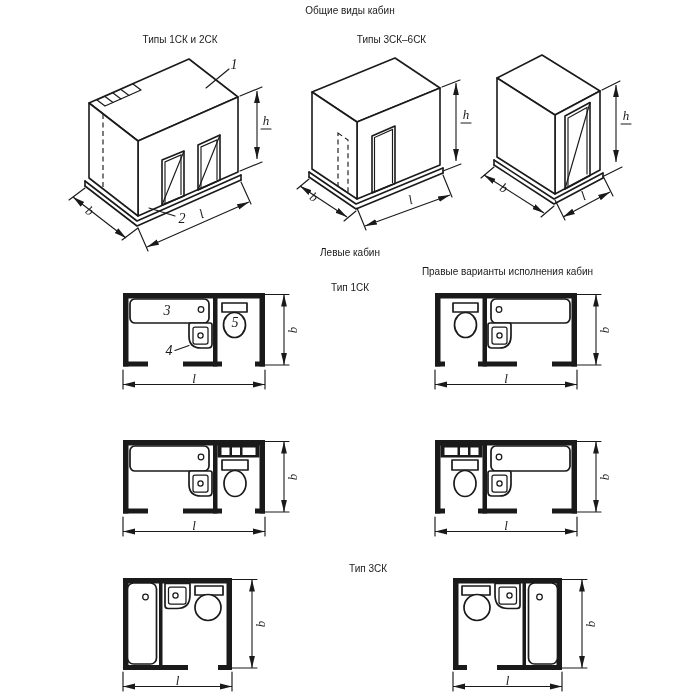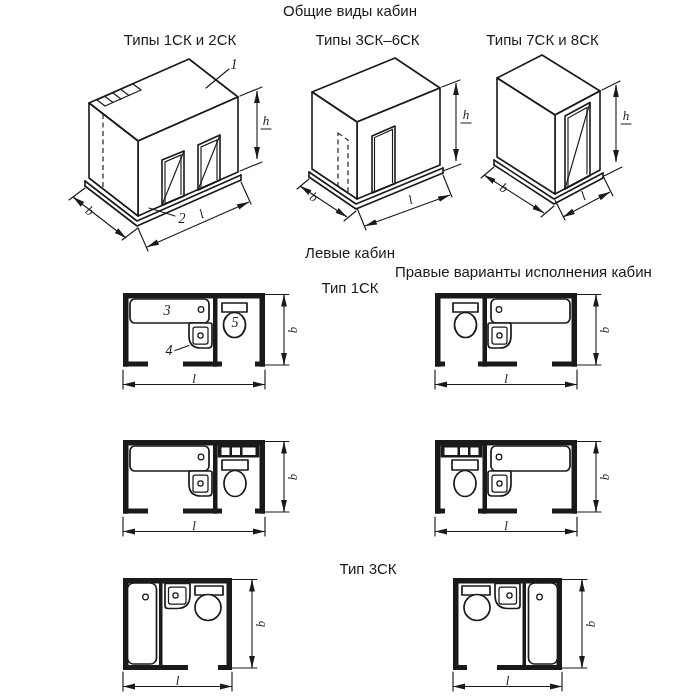--- a/index.html
+++ b/index.html
@@ -1,18 +1,18 @@
 <!DOCTYPE html>
 <html><head>
 <meta charset="utf-8">
 <style>
   html,body{margin:0;padding:0;background:#fff;}
   .canvas{position:relative;width:700px;height:700px;background:#ffffff;overflow:hidden;
           font-family:"Liberation Sans",sans-serif;color:#1a1a1a;}
-  .lbl{position:absolute;font-size:15px;line-height:15px;color:#1a1a1a;text-align:center;white-space:nowrap;}
+  .lbl{position:absolute;font-size:10px;line-height:15px;color:#1a1a1a;text-align:center;white-space:nowrap;}
   svg{position:absolute;overflow:visible;}
   .face{fill:#ffffff;stroke:#1a1a1a;stroke-width:1.6;stroke-linejoin:round;}
   .ol{fill:none;stroke:#1a1a1a;stroke-width:1.6;stroke-linejoin:round;stroke-linecap:round;}
   .tn{fill:none;stroke:#1a1a1a;stroke-width:1.15;stroke-linecap:round;}
   .dsh{fill:none;stroke:#1a1a1a;stroke-width:1.15;stroke-dasharray:5 3.5;}
   .wall{fill:#1a1a1a;stroke:none;}
   .fix{fill:#ffffff;stroke:#1a1a1a;stroke-width:1.7;stroke-linejoin:round;}
   .fxi{fill:#ffffff;stroke:#1a1a1a;stroke-width:1.25;stroke-linejoin:round;}
   .dimln{fill:none;stroke:#1a1a1a;stroke-width:1.1;marker-start:url(#arw);marker-end:url(#arw);}
   text.dim{font:italic 13px "Liberation Serif",serif;fill:#1a1a1a;}
@@ -27,22 +27,21 @@
     <defs>
       <marker id="arw" orient="auto-start-reverse" markerUnits="userSpaceOnUse" markerWidth="13" markerHeight="8" refX="12" refY="4">
         <path d="M12,4 L0,1.1 L0,6.9 Z" fill="#1a1a1a"></path>
       </marker>
     </defs>
   </svg>
 
   <div class="lbl" style="top:3px;left:0;right:0;">Общие виды кабин</div>
 
   <div class="lbl" style="top:32px;left:65px;width:230px;">Типы 1СК и 2СК</div>
-  <div class="lbl" style="top:32px;left:280px;width:175px;">Типы 3СК–6СК</div>
-  <div class="lbl" style="top:32px;left:455px;width:175px;">Типы 7СК и 8СК</div>
+  <div class="lbl" style="top:32px;left:304px;width:175px;">Типы 3СК–6СК</div>
 
   <svg style="left:63px;top:52px;" width="212" height="200" viewBox="0 0 212 200">
     <g>
       <path class="face" d="M26,51 L126,7 L175,45 L75,89 Z"></path>
       <path class="face" d="M75,89 L175,45 L175,120 L75,164 Z"></path>
       <path class="face" d="M26,51 L75,89 L75,164 L26,126 Z"></path>
       <g class="ol">
         <path d="M22,129 L74,169 L178,123"></path>
         <path d="M22,134 L74,174 L178,128"></path>
         <path d="M22,129 L22,134 M178,123 L178,128"></path>

